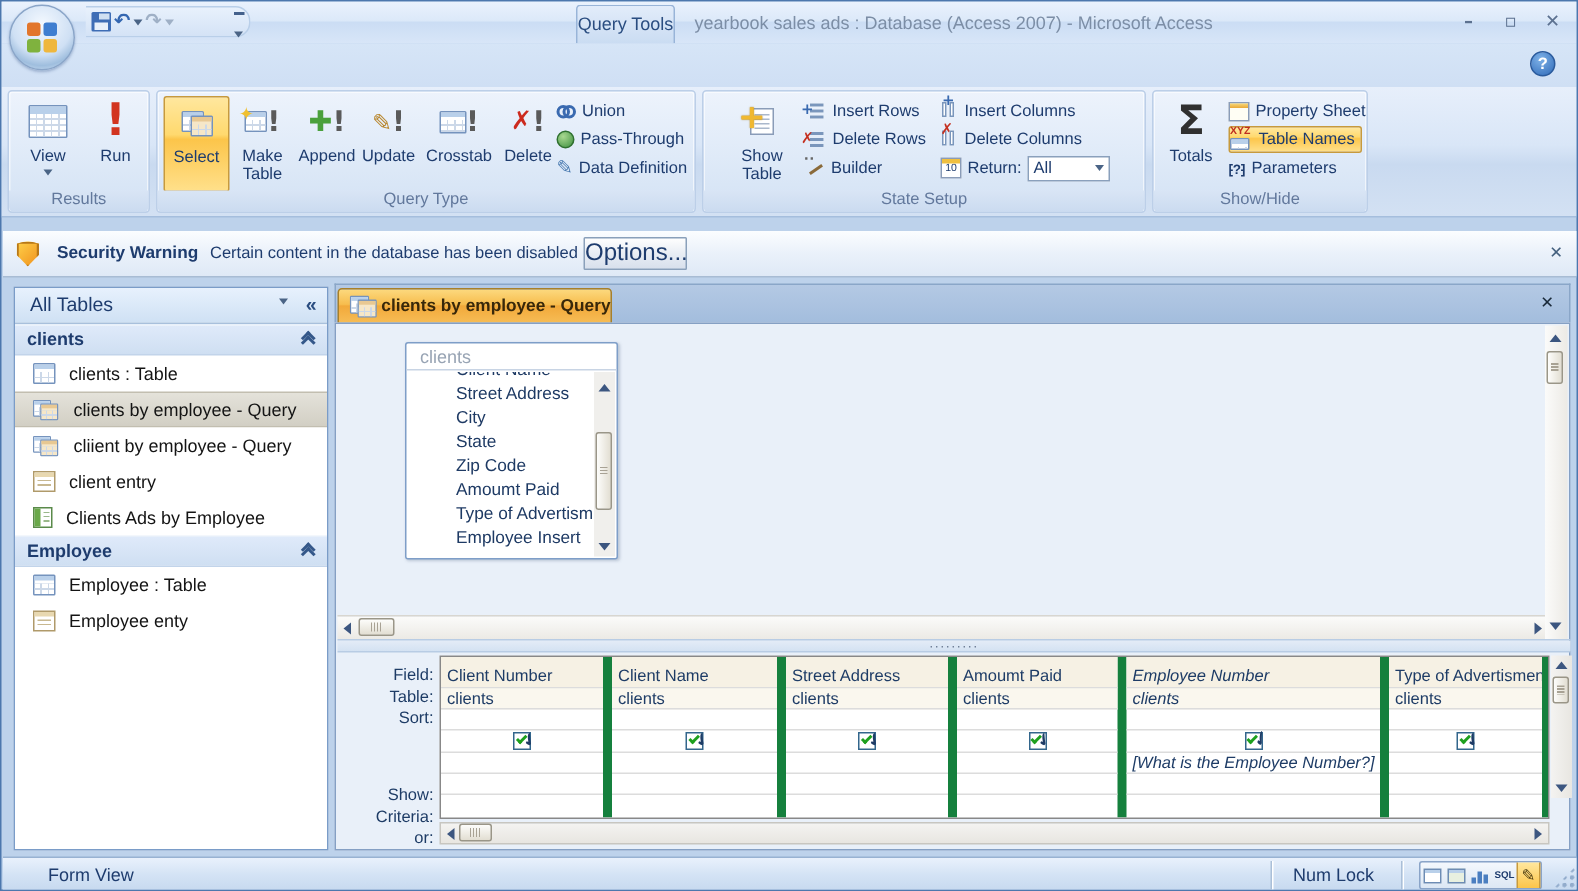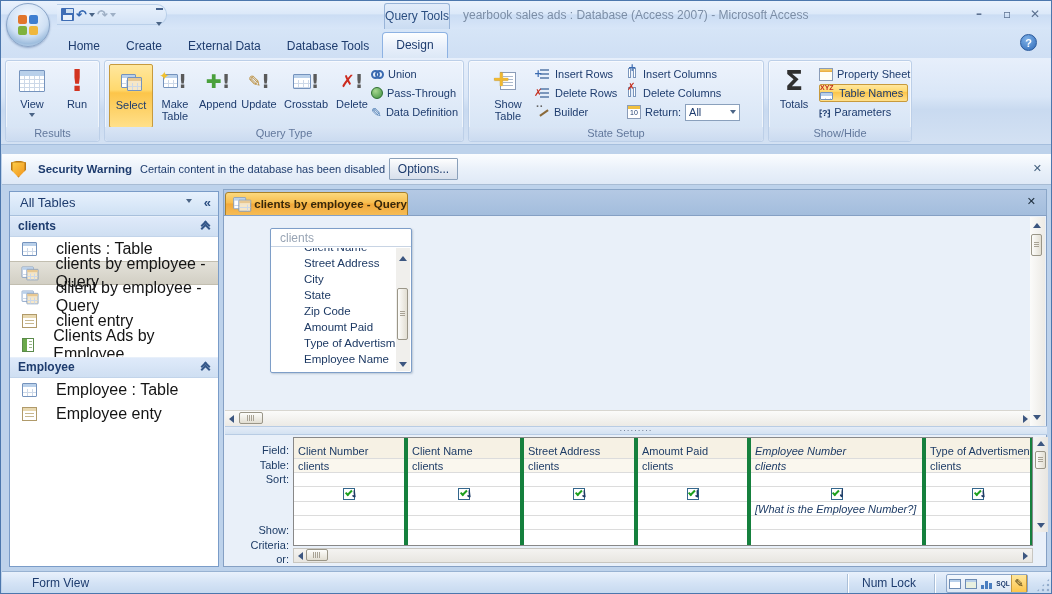--- a/index.html
+++ b/index.html
@@ -88,34 +88,34 @@
 .tn-ic { position:relative; width:15px; height:15px; }
 .tn-ic .xyz { position:absolute; top:-2px; left:0; font-size:7px; font-weight:bold; color:#c03020; letter-spacing:0; }
 .tn-ic .ti { position:absolute; left:0; top:6px; width:13px; height:8px; }
 .param-ic { font-size:9px; color:#1e3c6e; font-weight:bold; }
 
 
 .secbar { position:absolute; left:1px; top:153px; width:1050px; height:31px; background:linear-gradient(#fbfdff,#eaf1fa 50%,#dfe9f6); border-bottom:1px solid #a8bcd4; display:flex; align-items:center; }
 .shield { width:15px; height:17px; margin-left:9px; background:linear-gradient(135deg,#ffd24a,#ef8f1c); clip-path:polygon(50% 0, 100% 12%, 100% 55%, 50% 100%, 0 55%, 0 12%); box-shadow:inset 0 0 0 1.5px #b87818; }
 .sec-title { position:absolute; left:36px; top:9px; font-weight:bold; color:#1e3c6e; font-size:11.5px; }
 .sec-msg { position:absolute; left:138px; top:9px; color:#1e3c6e; font-size:11px; }
-.sec-btn { position:absolute; left:387px; top:4px; width:69px; height:22px; border:1px solid #8aa0ba; background:linear-gradient(#fefefe,#e8edf4 50%,#d8e0ec); font-size:12px; color:#1e3c6e; text-align:center; line-height:20px; border-radius:1px; }
+.sec-btn { position:absolute; left:387px; top:4px; width:69px; height:22px; border:1px solid #8aa0ba; background:linear-gradient(#fefefe,#e8edf4 50%,#d8e0ec); font-size:16px; color:#1e3c6e; text-align:center; line-height:20px; border-radius:1px; }
 .sec-close { position:absolute; right:10px; top:8px; color:#44607e; font-size:11px; font-weight:bold; font-family:"DejaVu Sans",sans-serif; }
 
 
 .navpane { position:absolute; left:8px; top:190px; width:210px; height:376px; background:#fff; border:1px solid #7a9cc8; }
 .nav-header { height:24px; background:linear-gradient(#e7f1fd,#cfe1f4); border-bottom:1px solid #a8c0dc; position:relative; }
 .nav-header .nh-title { position:absolute; left:10px; top:3px; font-size:13px; color:#1e3c6e; }
 .nav-header .nh-drop { position:absolute; right:26px; top:7px; }
 .nav-header .nh-collapse { position:absolute; right:7px; top:3px; color:#2a4d80; font-size:13px; font-weight:bold; }
 .nav-group-header { height:21px; background:linear-gradient(#dfeafa,#cfdff2); border-bottom:1px solid #c2d4ea; border-top:1px solid #e8f0fa; position:relative; }
 .nav-group-header .ng-name { position:absolute; left:8px; top:2px; font-weight:bold; font-size:12px; color:#1e3c6e; }
 .nav-group-header .ng-chev { position:absolute; right:8px; top:5px; width:9px; height:11px; font-size:0; }
 .nav-group-header .ng-chev::before, .nav-group-header .ng-chev::after { content:""; display:block; width:5px; height:5px; border-left:2px solid #35588a; border-top:2px solid #35588a; transform:rotate(45deg); margin:0 auto -4px; }
-.nav-item { height:24px; display:flex; align-items:center; padding-left:12px; gap:19px; font-size:16px; color:#141414; background:#fff; }
+.nav-item { height:24px; display:flex; align-items:center; padding-left:12px; gap:9px; font-size:12px; color:#141414; background:#fff; }
 .nav-item.sel { background:linear-gradient(#e4e2da,#d2cfc4); border-top:1px solid #c2beb0; border-bottom:1px solid #c2beb0; }
 .fico { position:relative; width:15px; height:14px; background:#fff; border:1px solid #b09a6a; }
 .fico::before { content:""; position:absolute; left:0; right:0; top:0; height:3px; background:#e8d8b0; }
 .fico::after { content:""; position:absolute; left:2px; top:5px; right:2px; bottom:2px; background:repeating-linear-gradient(to bottom,#c8b890 0 1px,transparent 1px 3px); }
 .rico { position:relative; width:13px; height:14px; background:#fff; border:1px solid #5a8a4a; }
 .rico::before { content:""; position:absolute; left:0; top:0; bottom:0; width:4px; background:#6aa84a; }
 .rico::after { content:""; position:absolute; left:6px; top:2px; right:1px; bottom:2px; background:repeating-linear-gradient(to bottom,#9ab88a 0 1px,transparent 1px 3px); }
 
 
 .docarea { position:absolute; left:222px; top:188px; width:824px; height:378px; }
@@ -144,21 +144,21 @@
 .hscroll-top { position:absolute; left:1px; top:194px; width:807px; height:16px; background:linear-gradient(#fbfbfa,#eceae5); border-top:1px solid #d8d6d0; display:block; }
 .vscroll-top { position:absolute; right:1px; top:1px; width:15px; height:209px; background:linear-gradient(90deg,#fbfbfa,#eceae5); }
 .splitter { position:absolute; left:1px; top:210px; width:822px; height:9px; background:linear-gradient(#e4ecf7,#d4e2f2); border-top:1px solid #b8cce4; border-bottom:1px solid #b8cce4; text-align:center; }
 .splitter .dots { font-size:8px; color:#5a6a84; letter-spacing:1px; line-height:7px; }
 
 
 .gridpane { position:absolute; left:0; top:219px; width:824px; height:133px; }
 .rowlabels { position:absolute; left:0; top:2px; width:68px; }
 .rowlabel { text-align:right; font-size:11px; color:#1e3c66; padding-right:3px; }
 .gridbox { position:absolute; left:69px; top:2px; width:740px; height:109px; background:#fff; border:1px solid #888; overflow:hidden; display:flex; }
-.gcol { flex:none; border-right:4px solid #15803d; }
+.gcol { flex:none; border-right:6px solid #15803d; }
 .gcell { border-bottom:1px solid #dcdcdc; font-size:11px; color:#1e3c66; padding-left:4px; white-space:nowrap; overflow:hidden; }
 .gcell.c-show { display:flex; align-items:center; justify-content:center; padding-left:0; }
 .chk { width:12px; height:12px; background:#fff; border:1px solid #33668c; display:flex; align-items:center; justify-content:center; }
 .chk span { display:block; width:7px; height:4px; border-left:2px solid #1ea01e; border-bottom:2px solid #1ea01e; transform:rotate(-45deg) translateY(-1px); margin-top:-2px; }
 .hscroll-grid { position:absolute; left:69px; top:113px; width:740px; height:15px; background:linear-gradient(#f4f3f1,#e8e6e1); border:1px solid #c8c6c0; }
 .vscroll-grid { position:absolute; left:810px; top:2px; width:14px; height:95px; background:linear-gradient(90deg,#f4f3f1,#e8e6e1); }
 
 
 .statusbar { position:absolute; left:1px; top:570px; width:1050px; height:23px; background:linear-gradient(#e9f1fc,#d4e3f5 50%,#c6d9ef); border-top:1px solid #98b2d2; }
 .sb-left { position:absolute; left:30px; top:4px; font-size:12px; color:#1e3c6e; }
@@ -200,27 +200,20 @@
   <div class="office-btn">
       <div class="office-logo">
         <span class="ol1"></span>
         <span class="ol2"></span>
         <span class="ol3"></span>
         <span class="ol4"></span>
       </div>
     </div>
 
   <div class="tabrow">
-    <div class="rtabs" id="rtabs">
-        <div class="rtab">Home</div>
-        <div class="rtab">Create</div>
-        <div class="rtab">External Data</div>
-        <div class="rtab">Database Tools</div>
-        <div class="rtab active">Design</div>
-      </div>
     <div class="help-btn">?</div>
   </div>
 
   <div class="ribbon">
 
     <div class="rgroup" style="left:4px; width:95px;">
       <div class="bigbtn" style="left:6px; width:40px;">
         <span class="bicon">
             <span class="ti big"></span>
           </span>
@@ -457,21 +450,21 @@
       <div class="fieldbox">
         <div class="fb-title">clients</div>
         <div class="fb-list" id="fblist">
             <div class="fb-item" style="margin-top: -9px;">Client Name</div>
             <div class="fb-item">Street Address</div>
             <div class="fb-item">City</div>
             <div class="fb-item">State</div>
             <div class="fb-item">Zip Code</div>
             <div class="fb-item">Amoumt Paid</div>
             <div class="fb-item">Type of Advertism</div>
-            <div class="fb-item">Employee Name</div>
+            <div class="fb-item">Employee Insert</div>
           </div>
         <div class="fb-scroll">
           <span class="arr up" style="position:absolute; left:3px; top:8px;"></span>
           <span class="thumbv" style="top:40px; height:52px;"></span>
           <span class="arr down" style="position:absolute; left:3px; bottom:4px;"></span>
         </div>
       </div>
 
       <div class="hscroll-top">
         <span class="arr left" style="position:absolute; left:4px; top:4px;"></span>

